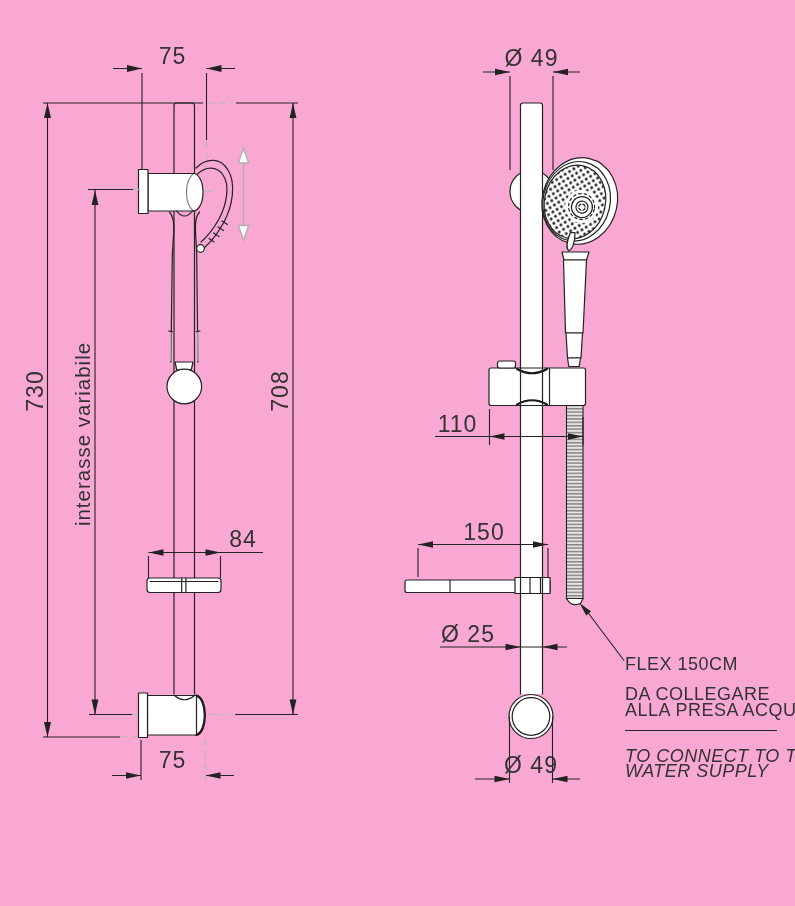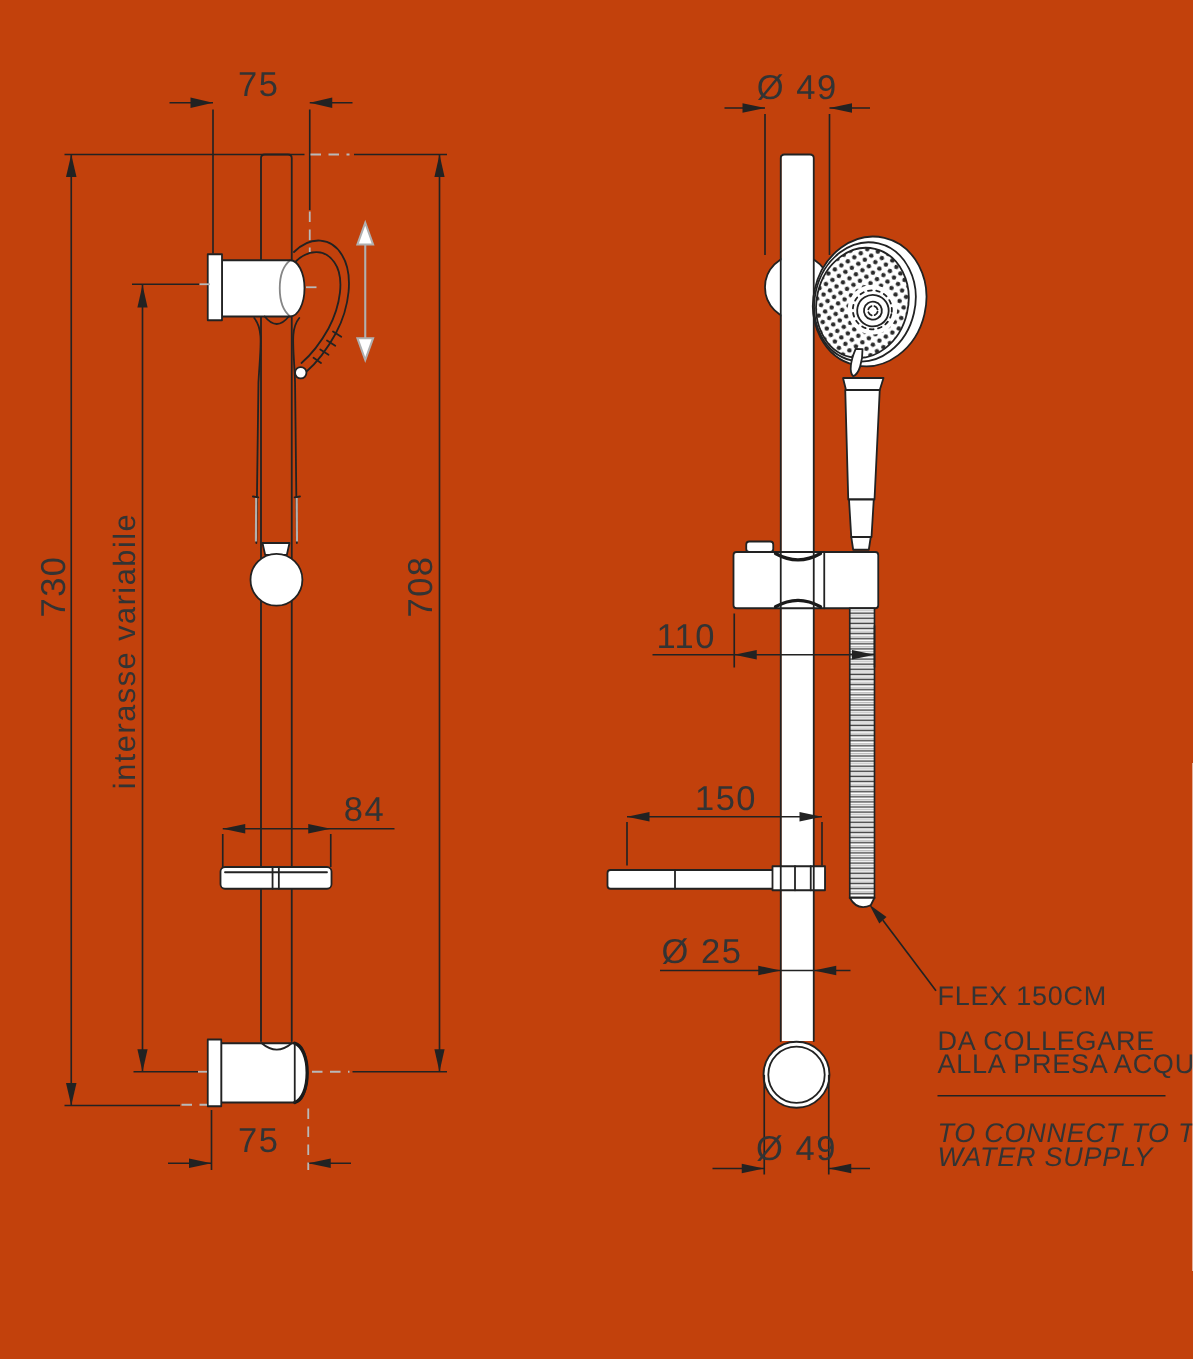--- a/index.html
+++ b/index.html
@@ -1,16 +1,16 @@
 <!DOCTYPE html>
 <html><head>
 <meta charset="utf-8">
 <style>
   html,body{margin:0;padding:0;background:#ffffff;}
-  .stage{position:relative;width:795px;height:906px;background:#c2410c;overflow:hidden;}
+  .stage{position:relative;width:795px;height:906px;background:#f9a8d4;overflow:hidden;}
   svg{display:block;}
   .ln{stroke:#222;fill:none;stroke-width:1.2;stroke-linecap:round;stroke-linejoin:round;}
   .thk{stroke:#1a1a1a;fill:none;stroke-width:2.2;stroke-linecap:round;}
   .fw{fill:#ffffff;stroke:#222;stroke-width:1.2;stroke-linejoin:round;}
   .dim{stroke:#222;fill:none;stroke-width:1.1;stroke-linecap:butt;}
   .ar{fill:#222;stroke:none;}
   .gdash{stroke:#b9b9b9;fill:none;stroke-width:1.2;stroke-dasharray:7 5;}
   .garrow{stroke:#b0b0b0;fill:#ffffff;stroke-width:1.4;}
   .gline{stroke:#b0b0b0;fill:none;stroke-width:1.4;}
   .txt{font-family:"Liberation Sans",sans-serif;fill:#333;letter-spacing:1px;}

